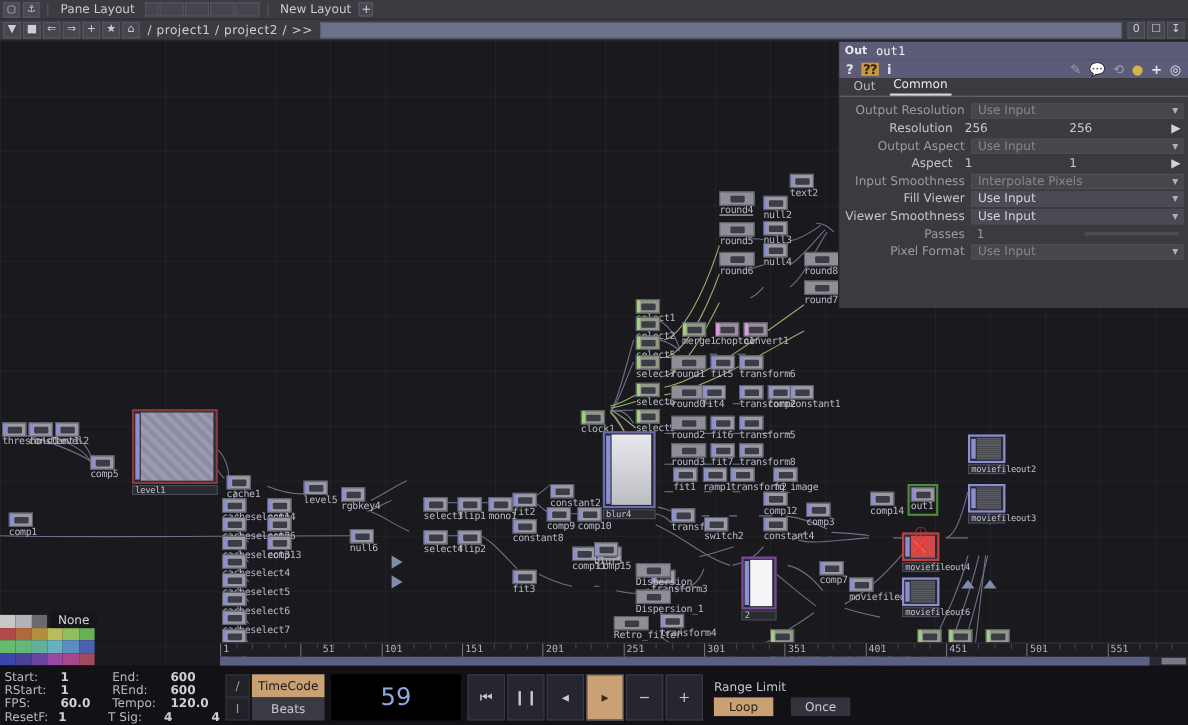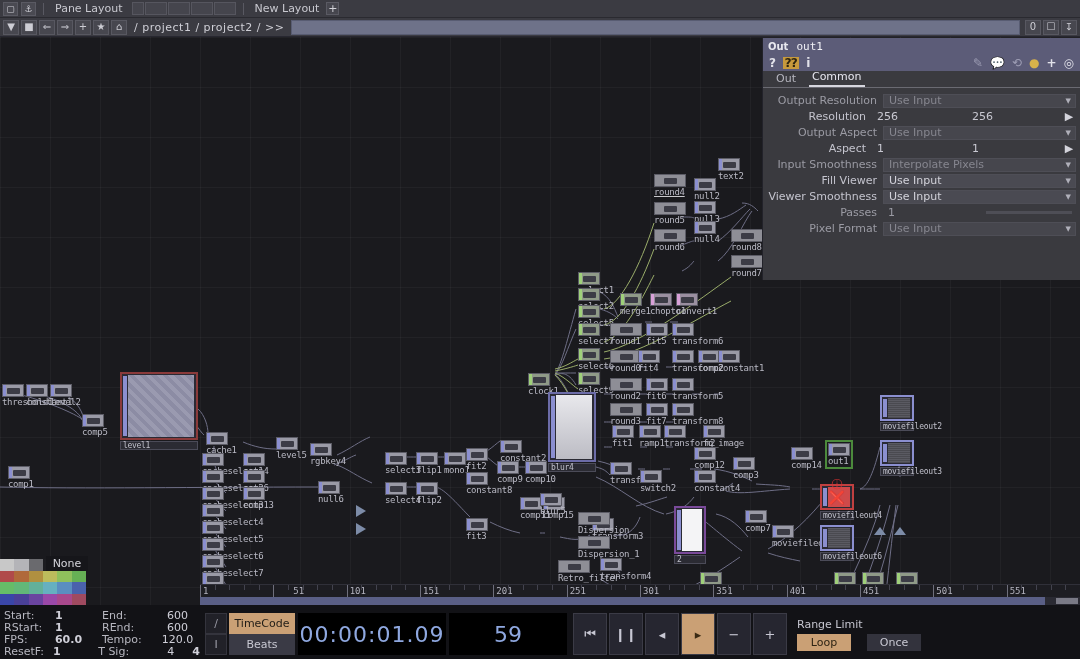--- a/index.html
+++ b/index.html
@@ -126,21 +126,21 @@
     font-size:9px;color:#a8a8b2;display:flex;align-items:center;justify-content:center;}
 
   
   .botbar{position:absolute;left:0;bottom:0;width:1080px;height:54px;background:#121216;z-index:20;}
   .info{position:absolute;left:0;top:0;width:200px;height:54px;padding:5px 0 0 4px;
     font-size:11px;color:#b7b7c0;}
   .info-row{display:flex;height:12px;line-height:12px;}
   .ik{width:52px;}
   .iv{width:48px;color:#cfcfd8;font-weight:bold;}
   .ik2{width:54px;}
-  .iv2{width:46px;color:#cfcfd8;font-weight:normal;text-align:center;}
+  .iv2{width:46px;color:#cfcfd8;font-weight:bold;}
   .iv3{color:#cfcfd8;font-weight:bold;}
 
   .ruler{position:absolute;left:200px;top:-21px;width:880px;height:13px;
     background:#1d1d22;border-top:1px solid #303039;}
   .rtick{position:absolute;top:0;height:13px;border-left:1px solid #6f6f7c;
     font-size:9px;color:#b4b4bf;padding-left:2px;line-height:12px;
     font-family:"DejaVu Sans Mono","Liberation Mono",monospace;}
   .rminor{position:absolute;top:0;height:5px;border-left:1px solid #43434e;}
   .scrollbar{position:absolute;left:200px;top:-8px;width:880px;height:8px;background:#2a2a33;}
   .scrollfill{position:absolute;left:0;top:0;height:8px;background:#5a5f86;}
@@ -1164,21 +1164,20 @@
 
     <div class="transport">
       <div class="tcol">
         <div>/</div>
         <div>I</div>
       </div>
       <div class="tmode">
         <div class="tm-tc">TimeCode</div>
         <div class="tm-bt">Beats</div>
       </div>
-      <div class="tcode">00:00:01.09</div>
       <div class="tframe">59</div>
       <div class="tbtns" id="tbtns">
           <div class="tb">⏮</div>
           <div class="tb">❙❙</div>
           <div class="tb">◂</div>
           <div class="tb play">▸</div>
           <div class="tb">−</div>
           <div class="tb">+</div>
         </div>
       <div class="rangebox">

